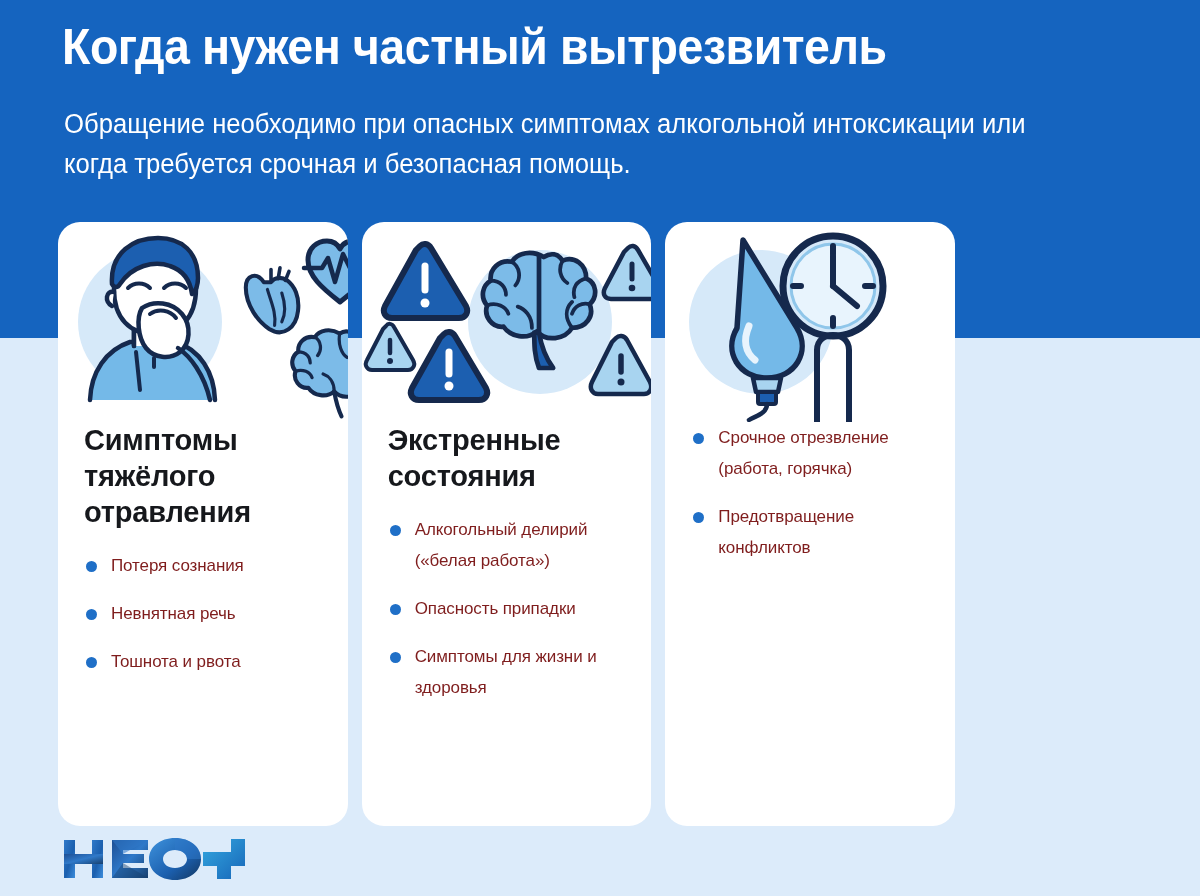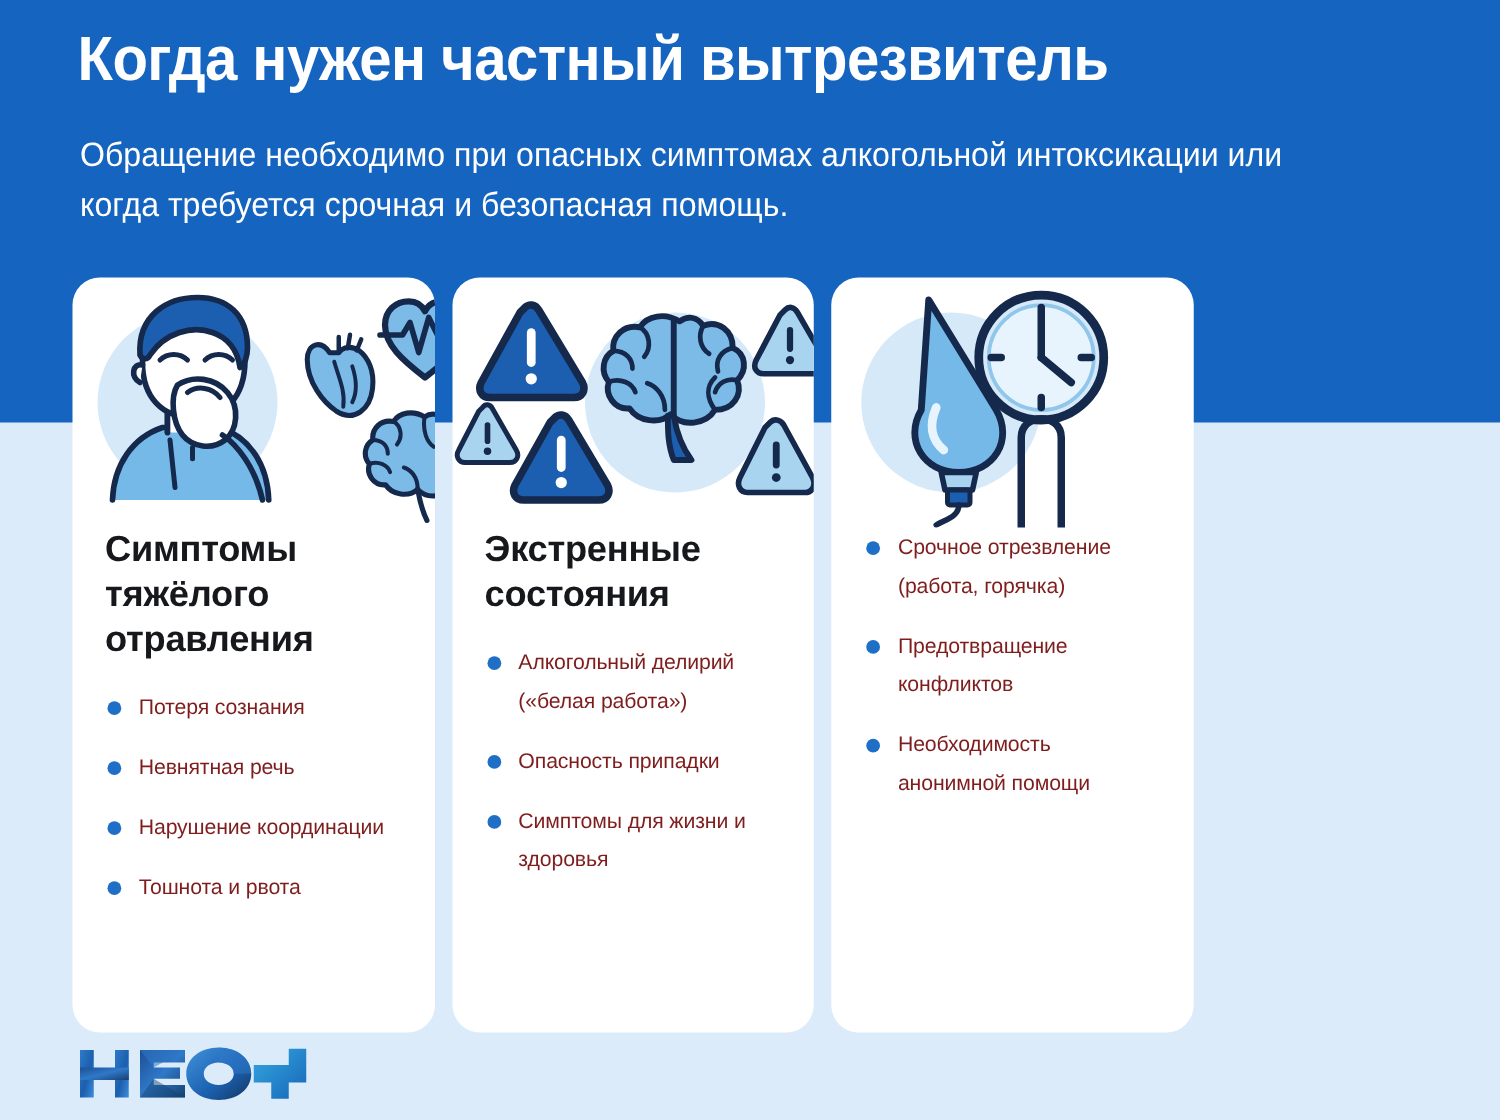--- a/index.html
+++ b/index.html
@@ -196,21 +196,20 @@
           <path d="M48 69 C50 80 52 88 56 96" fill="none" stroke="#15294d" stroke-width="4.5" stroke-linecap="round"></path>
         </g>
       </svg>
     </div>
 
     <div class="card-body">
       <div class="card-heading">Симптомы тяжёлого отравления</div>
       <ul class="bullet-list">
         <li class="bullet-item">Потеря сознания</li>
         <li class="bullet-item">Невнятная речь</li>
-        <li class="bullet-item">Нарушение координации</li>
         <li class="bullet-item">Тошнота и рвота</li>
       </ul>
     </div>
   </div>
 
   <div class="card">
     <div class="card-art">
       <svg width="340" height="200" viewBox="0 0 340 200" xmlns="http://www.w3.org/2000/svg">
         <circle cx="178" cy="100" r="72" fill="#d6e9f9"></circle>
 
@@ -295,21 +294,20 @@
         <g>
           <path d="M152 200 L152 128 C152 108 184 108 184 128 L184 200" fill="none" stroke="#15294d" stroke-width="6" stroke-linecap="round"></path>
         </g>
       </svg>
     </div>
 
     <div class="card-body">
       <ul class="bullet-list">
         <li class="bullet-item">Срочное отрезвление (работа, горячка)</li>
         <li class="bullet-item">Предотвращение конфликтов</li>
-        <li class="bullet-item">Необходимость анонимной помощи</li>
       </ul>
     </div>
   </div>
 
 </div>
 
 <div class="logo">
   <svg width="190" height="46" viewBox="0 0 190 46" xmlns="http://www.w3.org/2000/svg">
     <defs>
       <linearGradient id="lg1" x1="0" y1="0" x2="1" y2="1">

